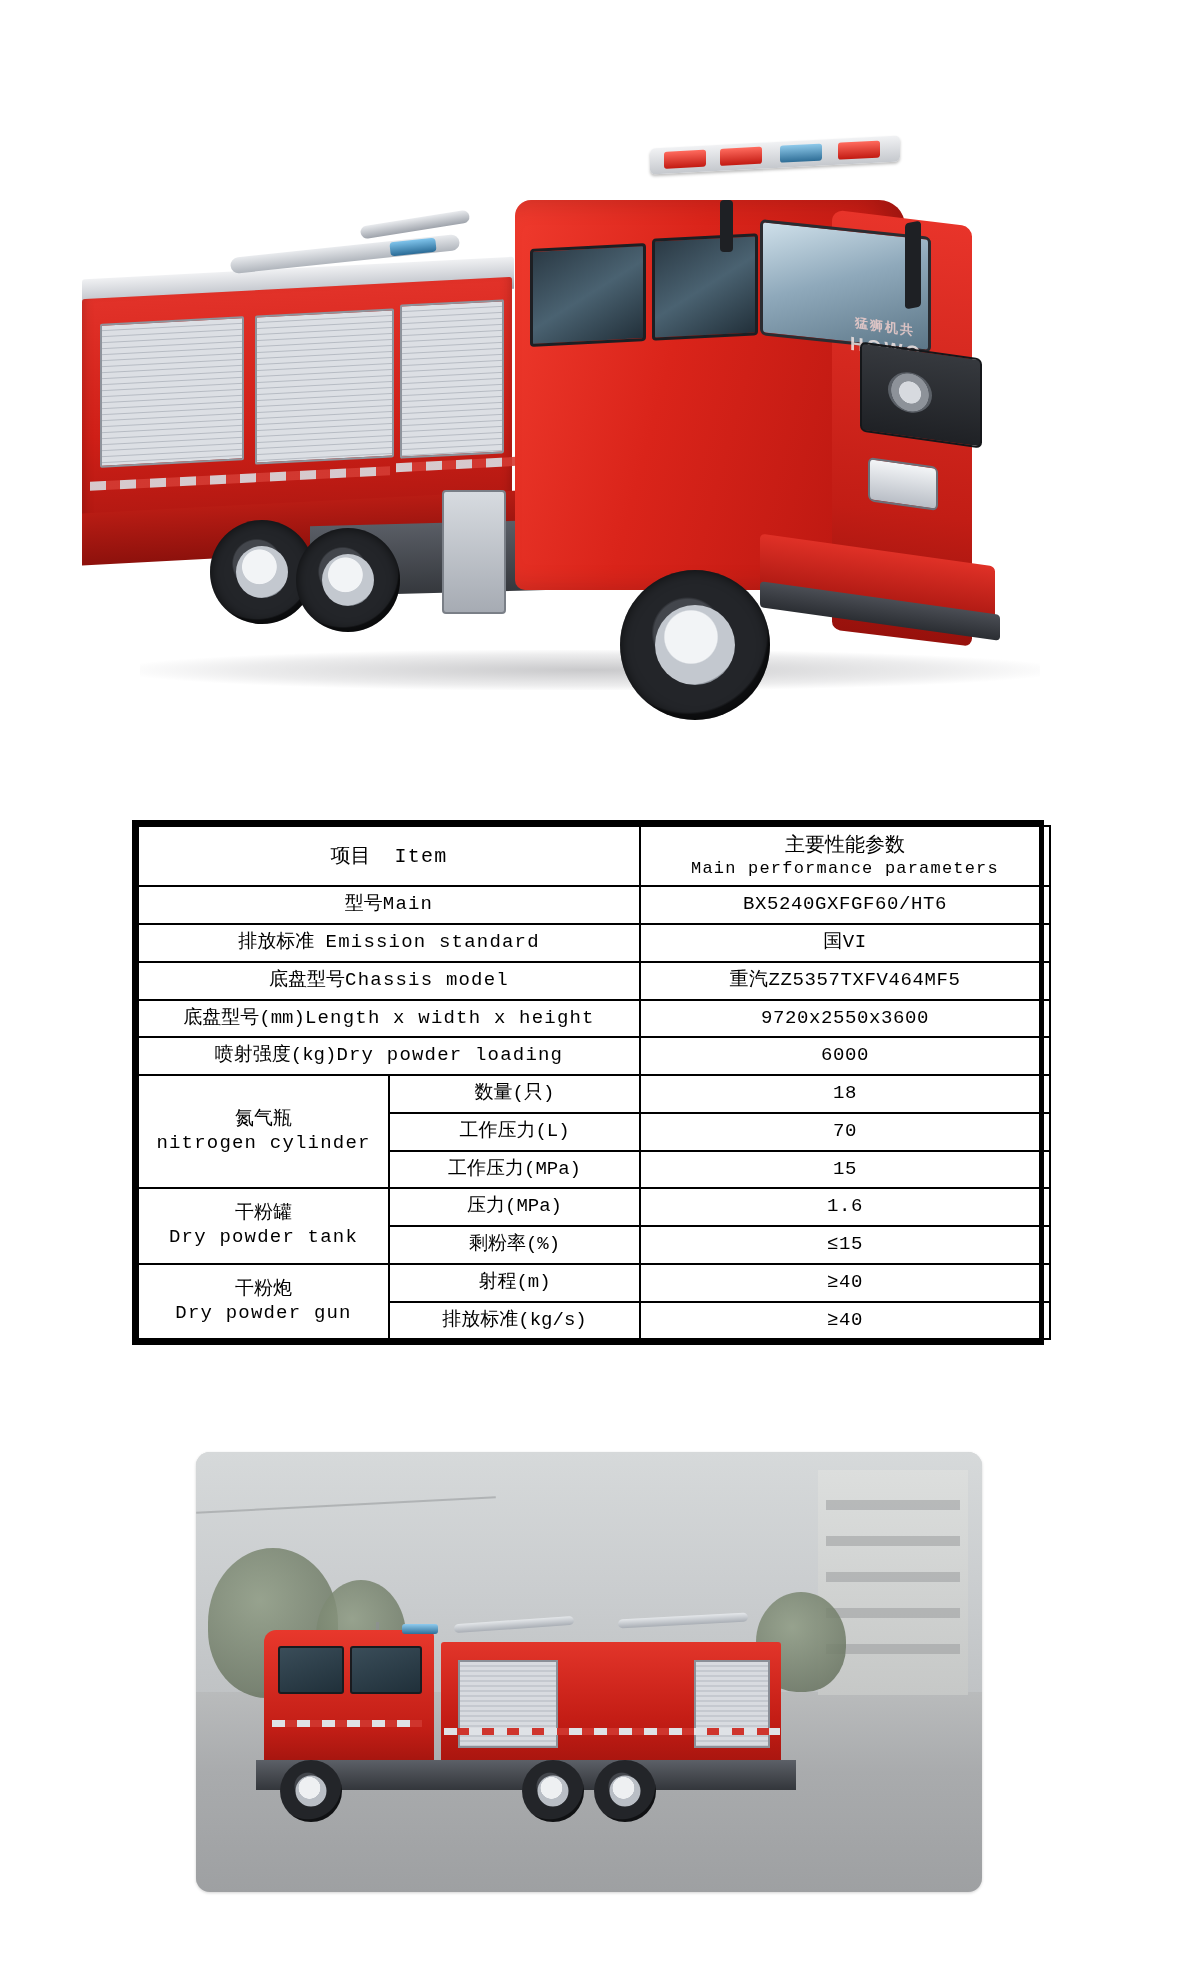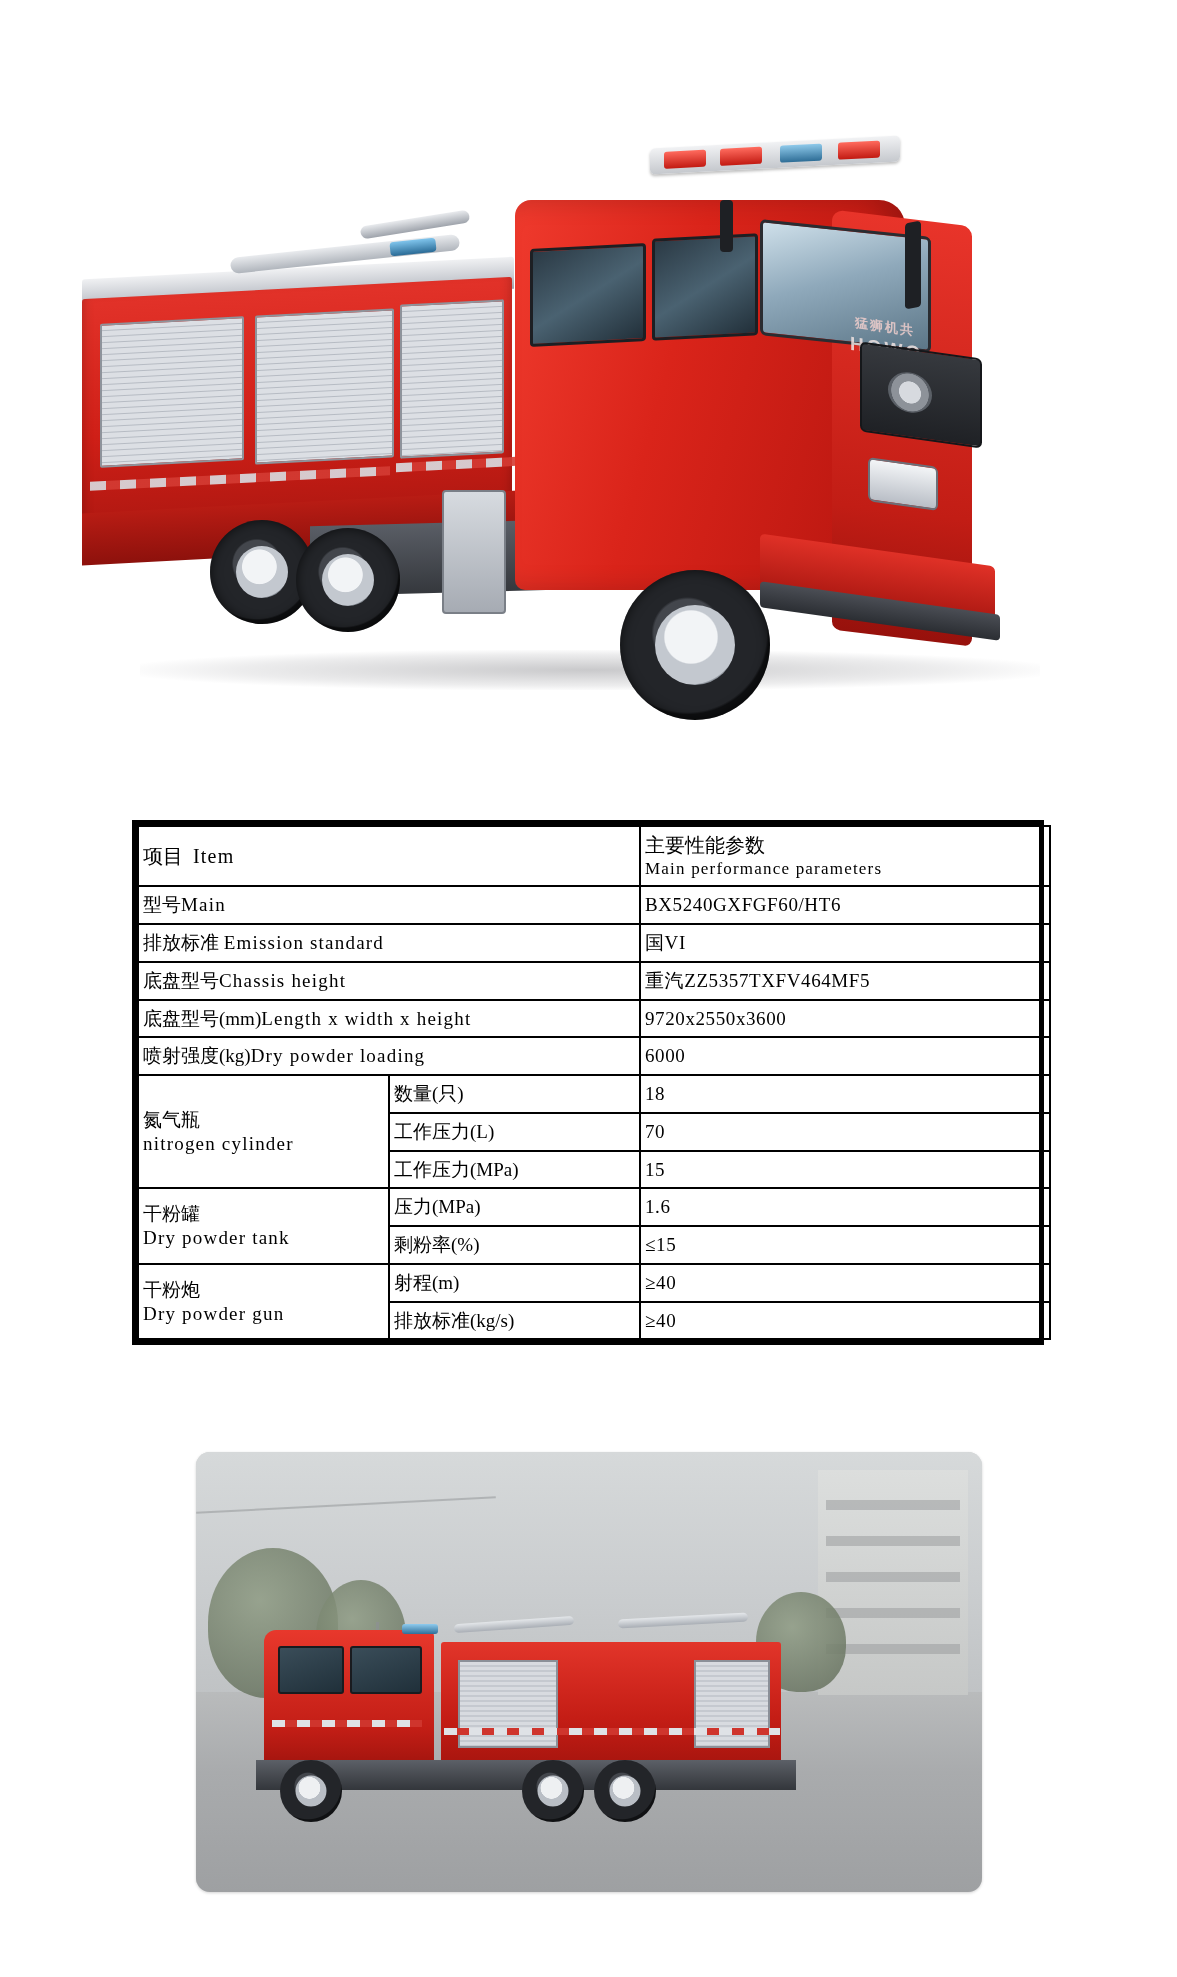--- a/index.html
+++ b/index.html
@@ -315,23 +315,24 @@
     background: #fff;
     box-sizing: border-box;
   }
   table.spec {
     border-collapse: collapse;
     width: 100%;
     table-layout: fixed;
   }
   table.spec td {
     border: 2px solid #000;
+    text-align: center;
     vertical-align: middle;
     padding: 6px 4px;
-    font-family: Liberation Serif, serif;
+    font-family: Liberation Mono, monospace;
     font-size: 19px;
     color: #000;
     line-height: 1.25;
   }
   td.item-col { width: 492px; }
   td.sub-col { width: 210px; }
   td.val-col { width: 400px; }
   .hdr-cn { font-size: 20px; }
   .hdr-en { font-size: 17px; letter-spacing: .5px; }
   .sp { letter-spacing: 1.2px; }
@@ -534,21 +535,21 @@
 
       <tr>
         <td class="item-col" colspan="2">
           <span>排放标准</span>&nbsp;<span class="sp">Emission standard</span>
         </td>
         <td class="val-col vmono">国VI</td>
       </tr>
 
       <tr>
         <td class="item-col" colspan="2">
-          <span>底盘型号</span><span class="sp">Chassis height</span>
+          <span>底盘型号</span><span class="sp">Chassis model</span>
         </td>
         <td class="val-col vmono">重汽ZZ5357TXFV464MF5</td>
       </tr>
 
       <tr>
         <td class="item-col" colspan="2">
           <span>底盘型号(mm)</span><span class="sp">Length x width x height</span>
         </td>
         <td class="val-col vmono">9720x2550x3600</td>
       </tr>

